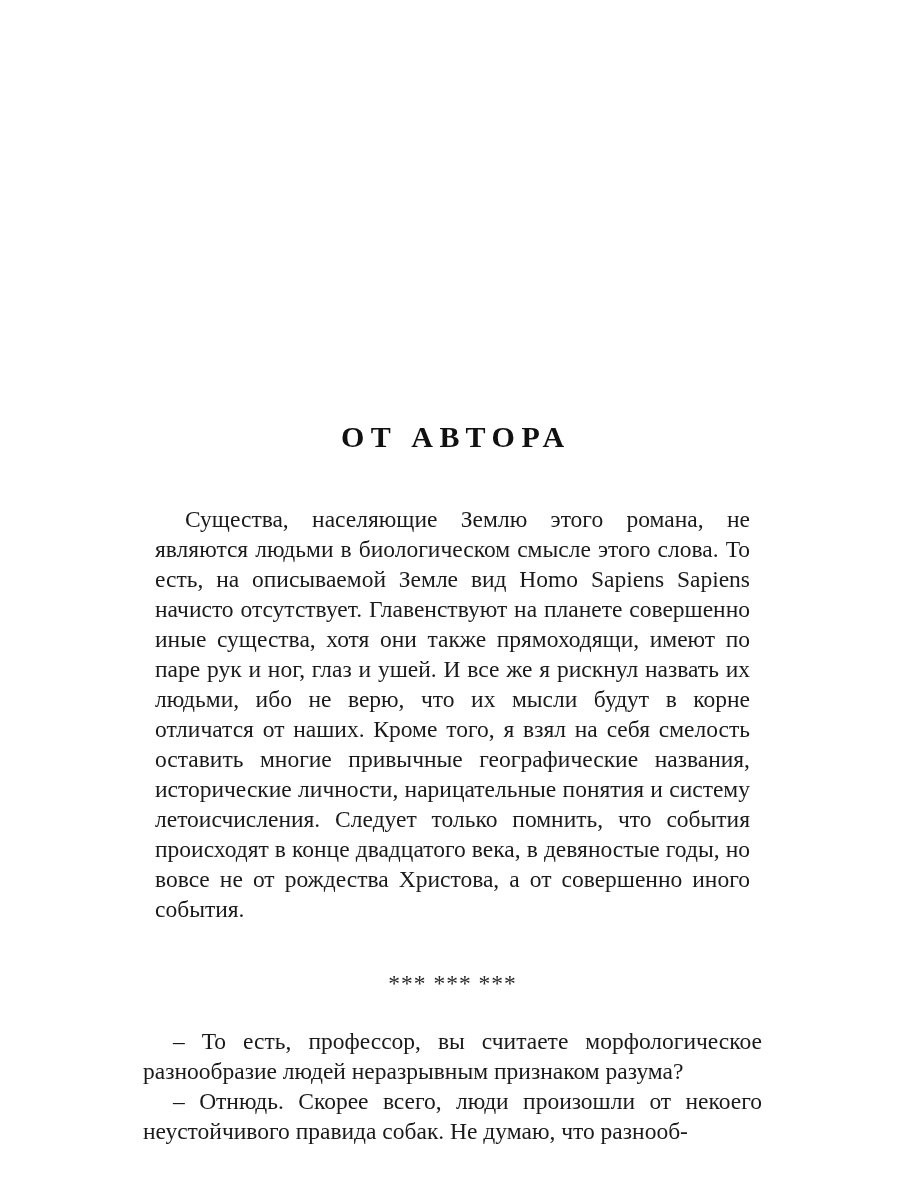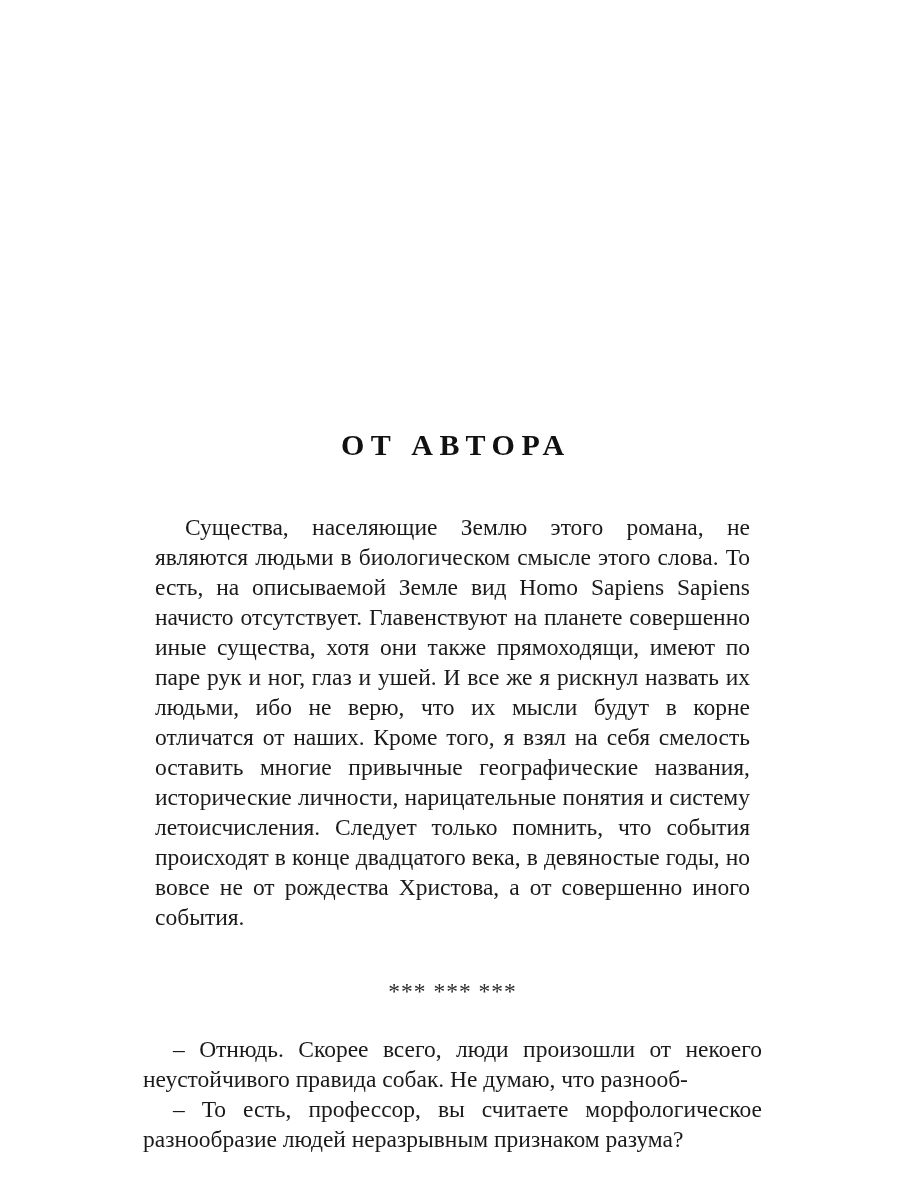--- a/index.html
+++ b/index.html
@@ -22,21 +22,21 @@
     width: 900px;
     height: 1200px;
     background: #ffffff;
     box-sizing: border-box;
   }
 
   
   .textblock {
     position: absolute;
     left: 143px;
-    top: 12px;
+    top: 4px;
     width: 619px;
   }
 
   .chapter-title {
     margin: 0;
     padding: 0;
     text-align: center;
     font-size: 30px;
     font-weight: 700;
     letter-spacing: 6.5px;
@@ -109,18 +109,18 @@
     <div class="after-title-gap"></div>
 
     <p class="body-par">Существа, населяющие Землю этого романа, не являются людьми в биологическом смысле этого слова. То есть, на описываемой Земле вид Homo Sapiens Sapiens начисто отсутствует. Главенствуют на планете совершенно иные существа, хотя они также прямоходящи, имеют по паре рук и ног, глаз и ушей. И все же я рискнул назвать их людьми, ибо не верю, что их мысли будут в корне отличатся от наших. Кроме того, я взял на себя смелость оставить многие привычные географические названия, исторические личности, нарицательные понятия и систему летоисчисления. Следует только помнить, что события происходят в конце двадцатого века, в девяностые годы, но вовсе не от рождества Христова, а от совершенно иного события.</p>
 
     <div class="sep-gap-top"></div>
 
     <p class="separator">*** *** ***</p>
 
     <div class="sep-gap-bottom"></div>
 
+    <p class="dialogue-par">– То есть, профессор, вы считаете морфологическое разнообразие людей неразрывным признаком разума?</p>
+
     <p class="dialogue-par clipped">– Отнюдь. Скорее всего, люди произошли от некоего неустойчивого правида собак. Не думаю, что разнооб-</p>
-
-    <p class="dialogue-par">– То есть, профессор, вы считаете морфологическое разнообразие людей неразрывным признаком разума?</p>
 
   </div>
 </div>
 
 </body></html>

